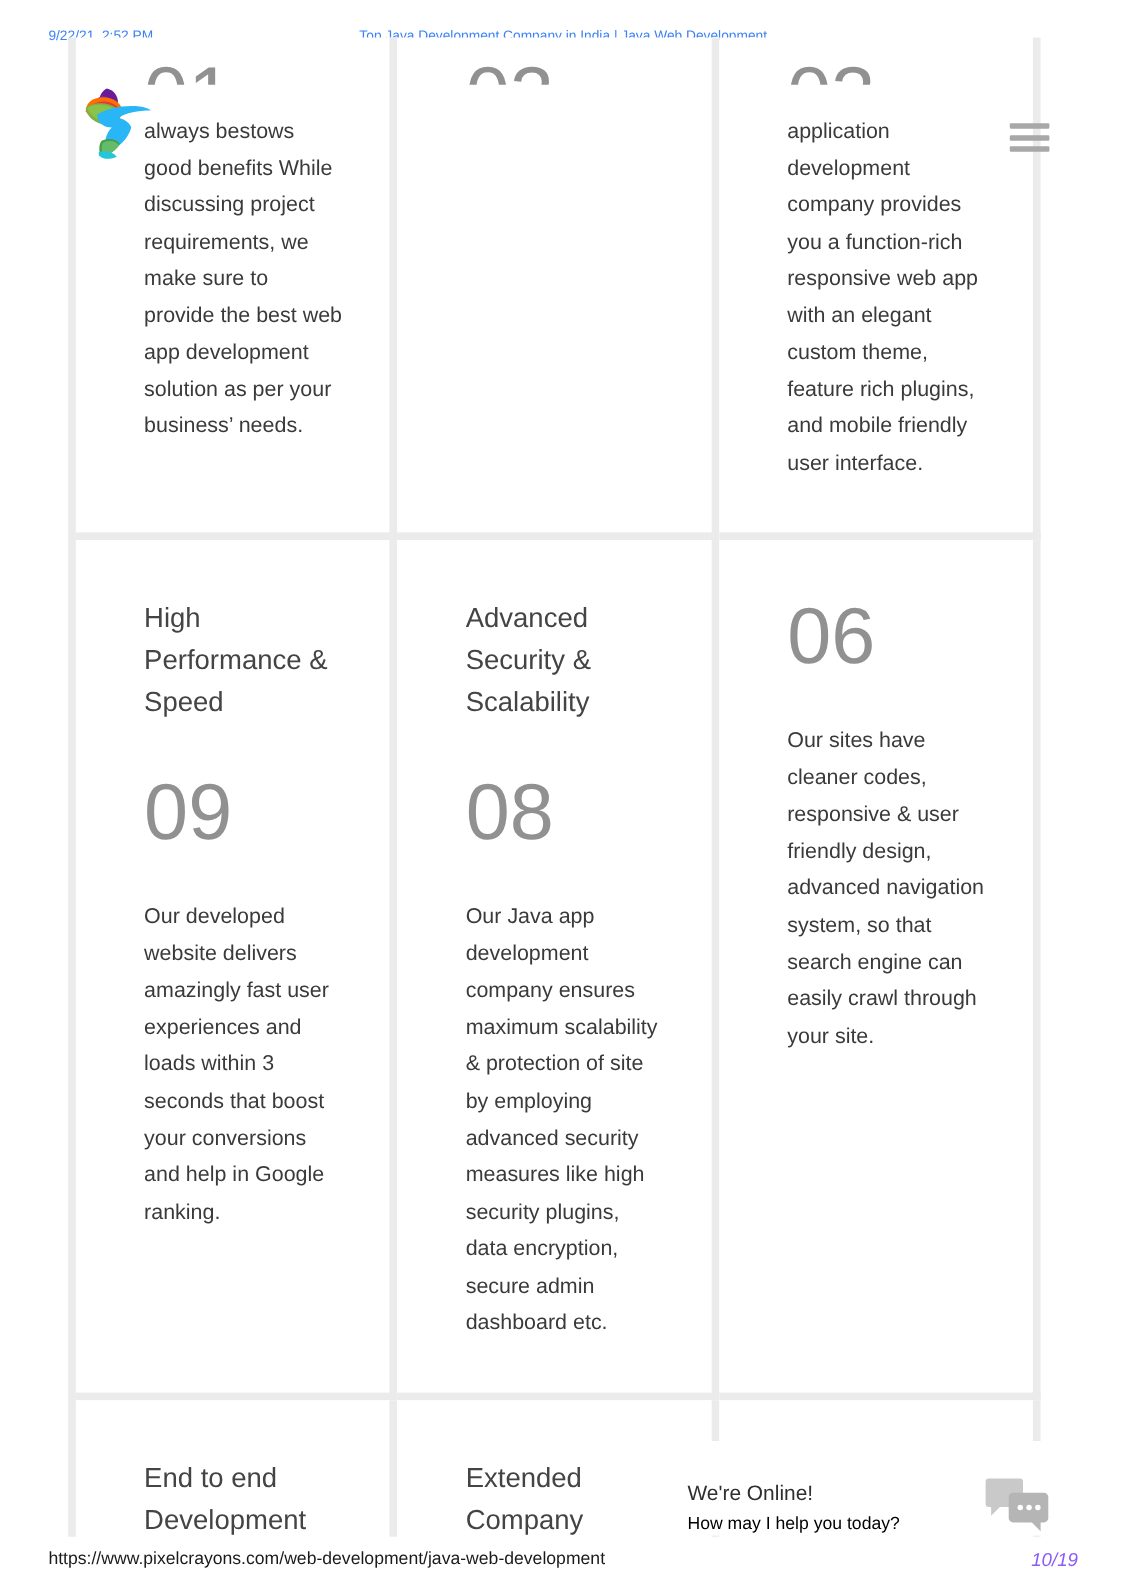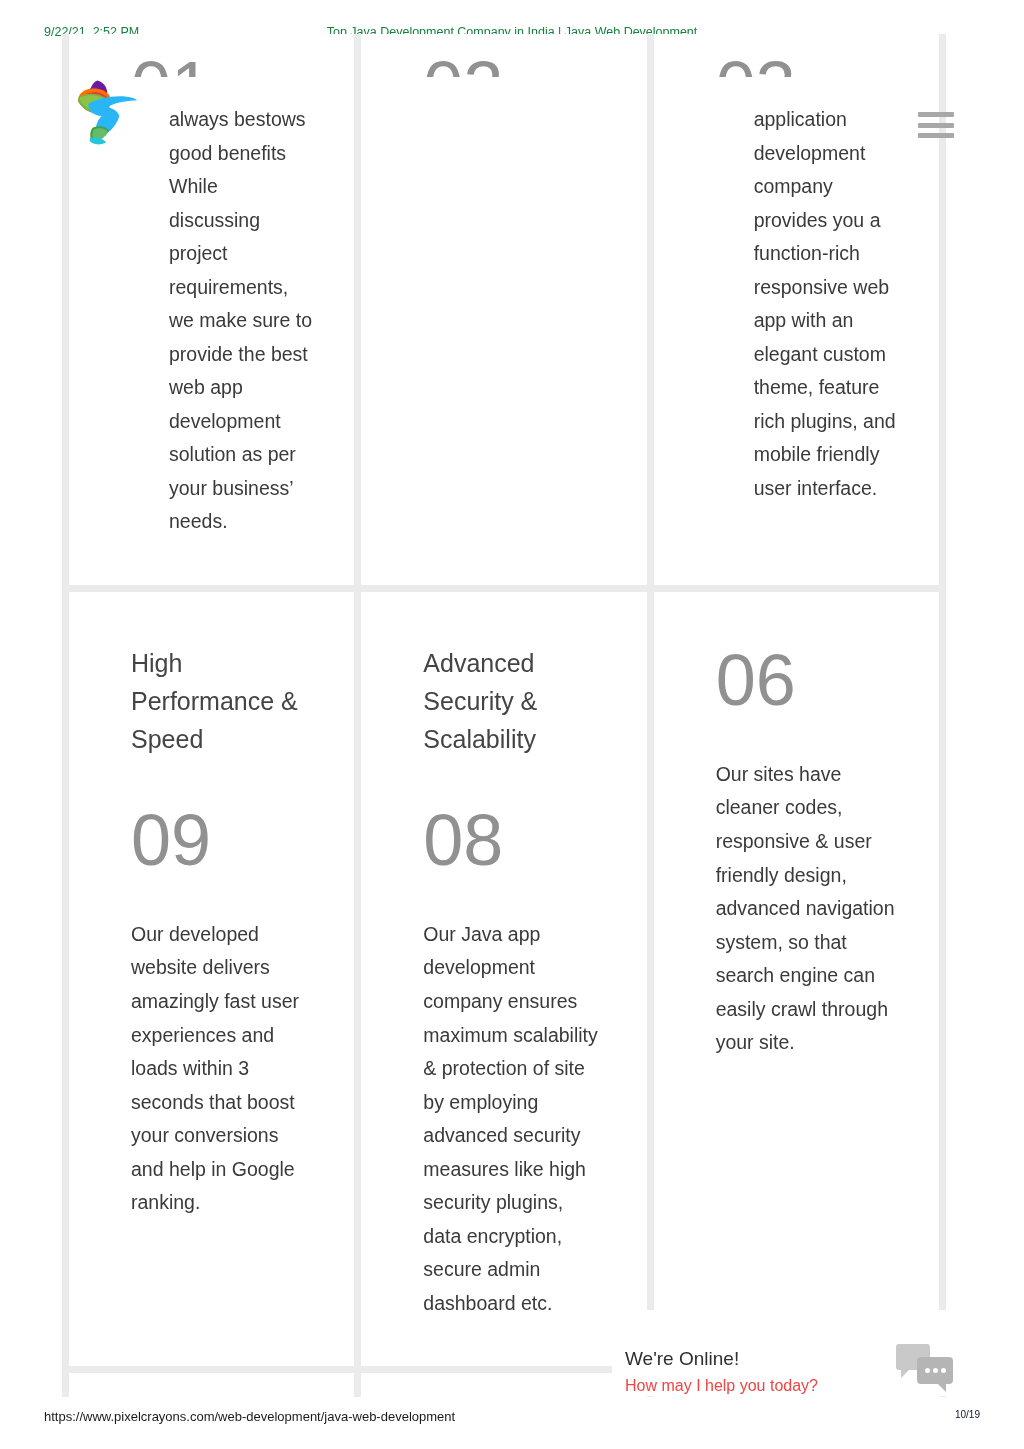--- a/index.html
+++ b/index.html
@@ -15,51 +15,52 @@
     color: #3c3c3c;
     overflow: hidden;
   }
 
   
   .print-header {
     position: absolute;
     top: 0; left: 0; right: 0;
     height: 34px;
     font-size: 12.5px;
-    color: #15803d;
+    color: #3b82f6;
   }
   .ph-date {
     position: absolute;
     left: 44px; top: 25px;
     white-space: nowrap;
   }
   .ph-title {
     position: absolute;
     left: 0; right: 0; top: 25px;
     text-align: center;
     white-space: nowrap;
   }
   .print-footer {
     position: absolute;
     left: 0; right: 0; bottom: 0;
     height: 52px;
   }
   .pf-url {
     position: absolute;
     left: 44px; top: 12px;
-    font-size: 13px;
+    font-size: 16px;
     color: #1a1a1a;
     white-space: nowrap;
   }
   .pf-page {
     position: absolute;
     right: 44px; top: 12px;
-    font-size: 10px;
-    color: #0f172a;
-    white-space: nowrap;
+    font-size: 17px;
+    color: #8b5cf6;
+    white-space: nowrap;
+    font-style: italic;
   }
 
   
   .page-body {
     position: absolute;
     left: 0; top: 34px;
     width: 1024px;
     height: 1363px;
     overflow: hidden;
   }
@@ -100,21 +101,21 @@
     margin: 0 0 42px 0;
     letter-spacing: 0px;
   }
   .card-desc {
     font-size: 19.5px;
     line-height: 1.72;
     color: #3a3a3a;
     margin: 0;
     max-width: 196px;
   }
-  .row-1 .card-desc { margin-top: 0; margin-left: 38px; }
+  .row-1 .card-desc { margin-top: 0; }
   .row-1 .cut-number {
     display: block;
     font-size: 72px;
     line-height: 1.0;
     color: #919191;
     margin: 0 0 26px 0;
     height: 26px;
     overflow: hidden;
   }
 
@@ -167,21 +168,21 @@
   .chat-title {
     font-size: 19px;
     line-height: 1.25;
     color: #2f2f2f;
     margin: 0 0 5px 0;
     white-space: nowrap;
   }
   .chat-sub {
     font-size: 16px;
     line-height: 1.25;
-    color: #ef4444;
+    color: #000000;
     margin: 0;
     white-space: nowrap;
   }
   .chat-icon {
     position: relative;
     width: 58px;
     height: 52px;
     margin: 20px 18px 0 0;
     flex: 0 0 auto;
   }

